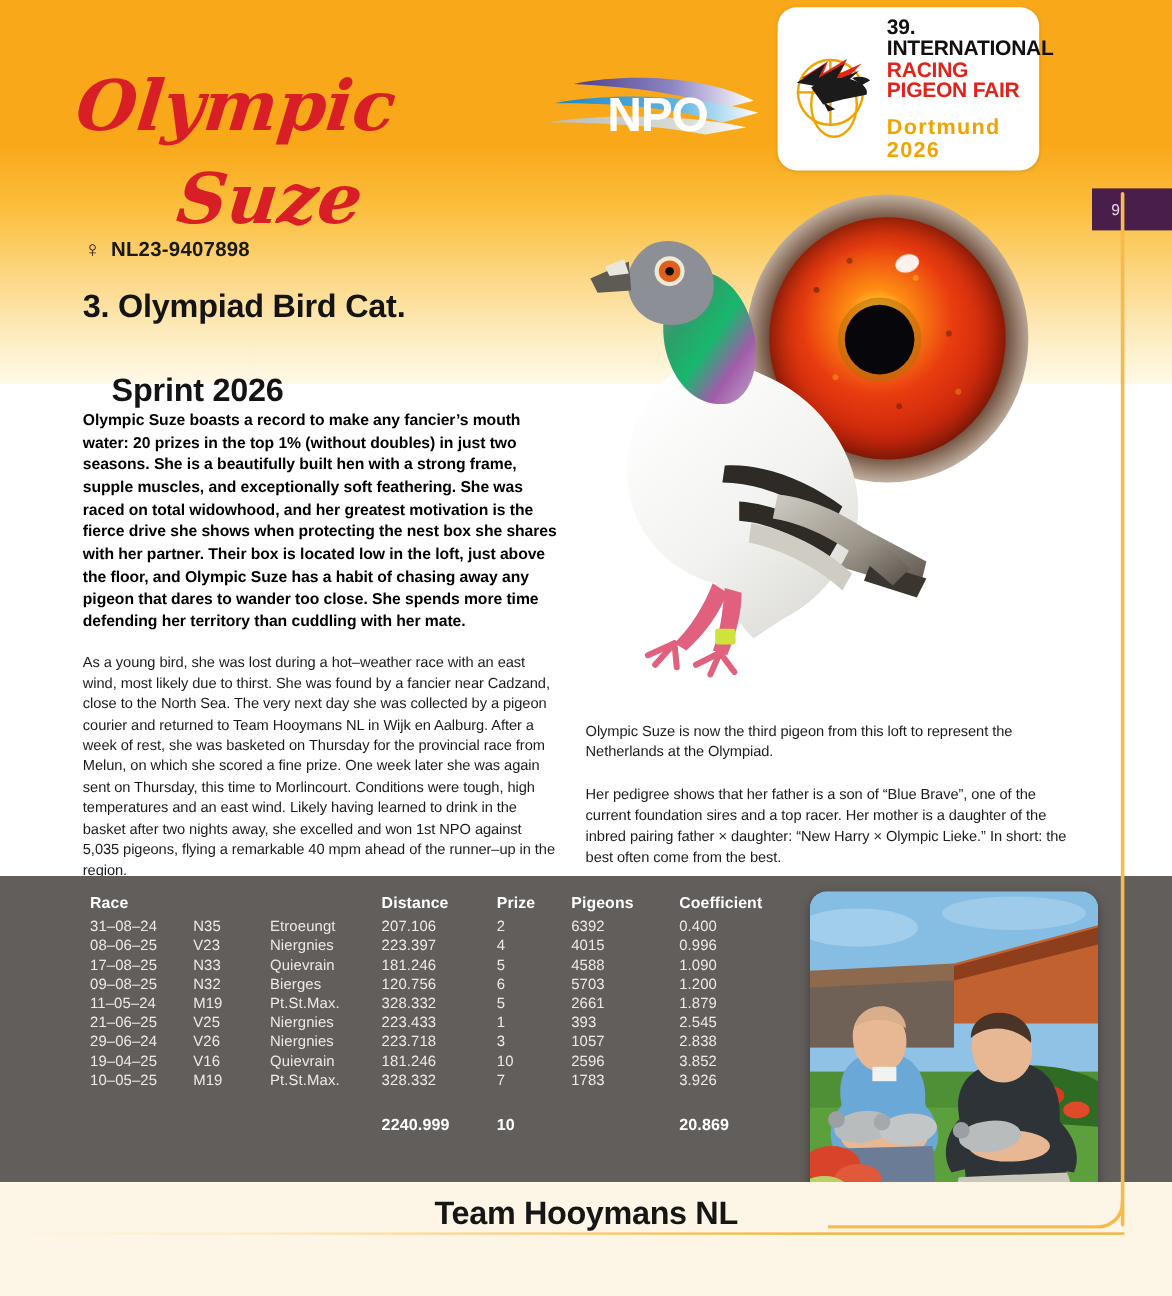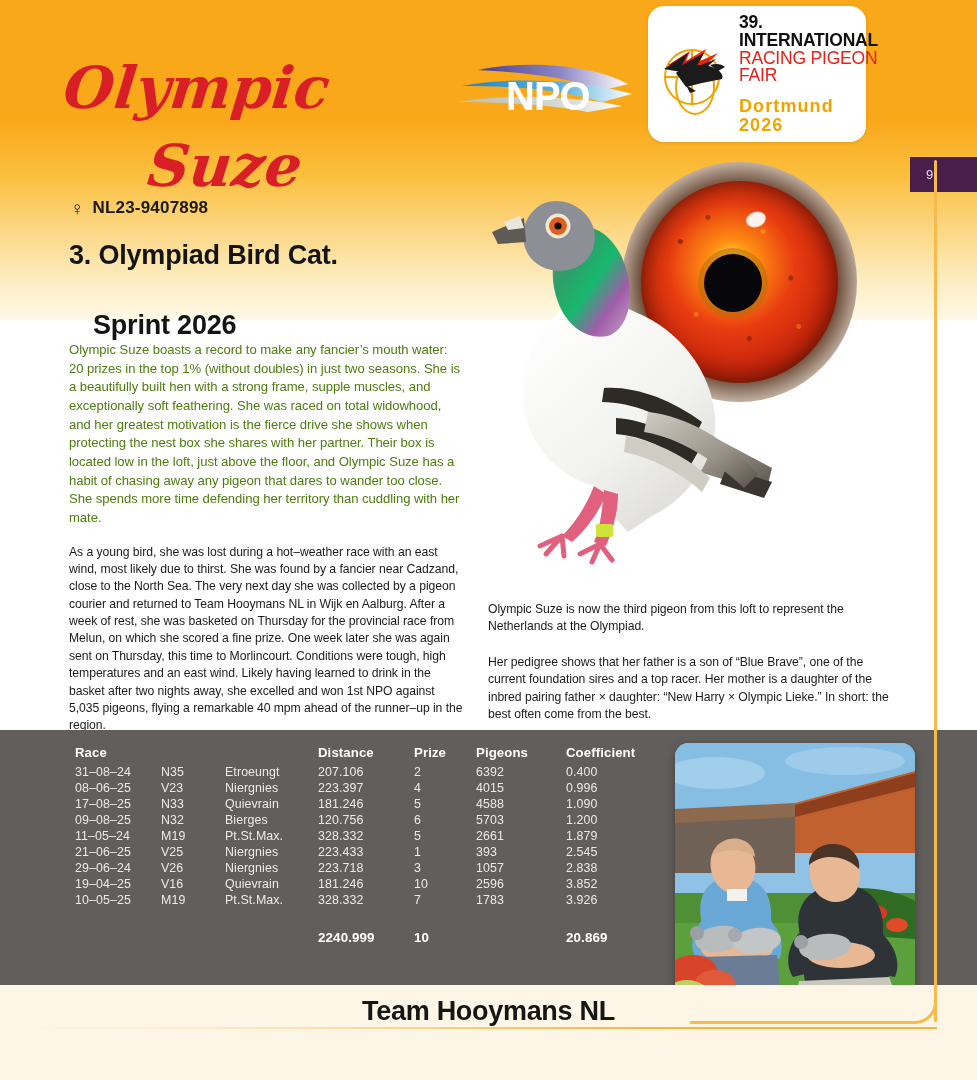--- a/index.html
+++ b/index.html
@@ -49,21 +49,21 @@
     content: ""; position: absolute; left: -2.4px; top: 24.5px;
     width: 56px; height: 2.4px; background: #f0a400;
   }
   .fair-globe-e1 {
     position: absolute; left: 9px; top: 8px; width: 40px; height: 56px;
     border: 2.4px solid #f0a400; border-radius: 50%;
   }
   .fair-bird { position: absolute; left: 0px; top: 0px; width: 68px; height: 60px; }
   .fair-text { display: flex; flex-direction: column; line-height: 1.02; }
   .fair-l1 { font-size: 17.5px; font-weight: 700; color: #12100e; letter-spacing: -0.2px; }
-  .fair-l2 { font-size: 17.5px; font-weight: 400; color: #e2231a; letter-spacing: -0.2px; }
+  .fair-l2 { font-size: 17.5px; font-weight: 700; color: #e2231a; letter-spacing: -0.2px; }
   .fair-l3 { font-size: 18px; font-weight: 700; color: #f0a400; letter-spacing: 1.1px; margin-top: 12px; }
 
   .npo-logo { position: absolute; left: 452px; top: 54px; width: 188px; height: 72px; }
   .npo-word {
     position: absolute; left: 54px; top: 20px;
     font-size: 40px; font-weight: 800; color: #ffffff;
     letter-spacing: -1px; font-family: "Liberation Sans", sans-serif;
   }
 
   
@@ -94,21 +94,21 @@
   .headline {
     position: absolute; left: 69px; top: 238px; width: 400px;
     font-size: 27px; font-weight: 700; color: #141414;
     line-height: 1.28; letter-spacing: -0.2px;
   }
   .headline .indent { display: block; padding-left: 24px; margin-top: 35px; }
 
   
   .col-left { position: absolute; left: 69px; top: 341px; width: 396px; }
   .lead {
-    font-size: 13.1px; font-weight: 400; color: #4d7c0f;
+    font-size: 13.1px; font-weight: 700; color: #000000;
     line-height: 1.425; letter-spacing: -0.05px;
   }
   .para {
     font-size: 12.2px; color: #1b1b1b; line-height: 1.425;
     letter-spacing: -0.05px; margin-top: 16px;
   }
   .col-right { position: absolute; left: 488px; top: 601px; width: 405px; }
   .col-right .para { margin-top: 0; }
   .col-right .para + .para { margin-top: 18px; }
 

